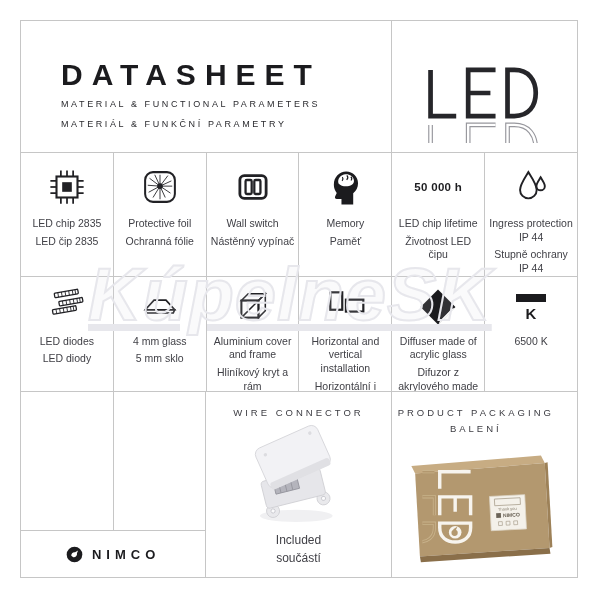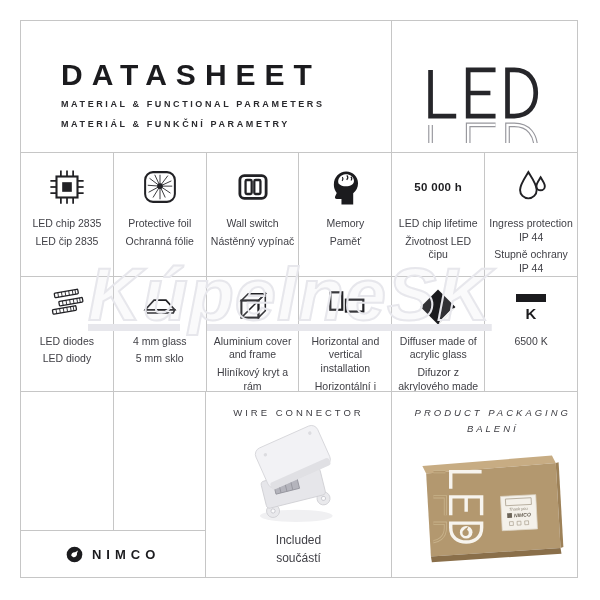--- a/index.html
+++ b/index.html
@@ -8,21 +8,21 @@
   .page { position: relative; width: 600px; height: 600px; background: #fff; }
 
   .frame { position: absolute; left: 20px; top: 20px; width: 558px; height: 558px;
     border: 1px solid #c6c6c6; display: flex; flex-direction: column; background: #fff; }
 
   
   .hdr { height: 148px; display: flex; border-bottom: 1px solid #c6c6c6; }
   .hdr-left { width: 66.667%; border-right: 1px solid #c6c6c6; display: flex;
     flex-direction: column; justify-content: center; padding-left: 40px; padding-top: 14px; }
   .title { font-size: 30px; font-weight: bold; letter-spacing: 9px; color: #1b1b1e; }
-  .sub { font-size: 9px; font-weight: bold; letter-spacing: 2.6px; color: #2a2a2e; margin-top: 7px; }
+  .sub { font-size: 9px; font-weight: normal; letter-spacing: 2.6px; color: #2a2a2e; margin-top: 7px; }
   .sub + .sub { margin-top: 10px; }
   .hdr-right { flex: 1; display: flex; flex-direction: column; align-items: center; padding-top: 46px; }
   .led-main { width: 124px; height: 52px; display: block; }
   .led-refl { width: 124px; height: 21px; overflow: hidden; margin-top: 3px; }
   .led-refl svg { width: 124px; height: 52px; display: block; }
 
   
   .prow { display: flex; border-bottom: 1px solid #c6c6c6; }
   .prow1 { height: 124px; }
   .prow2 { height: 115px; }
@@ -39,21 +39,21 @@
   
   .foot { flex: 1; display: flex; }
   .foot-left { width: 33.333%; border-right: 1px solid #c6c6c6; display: flex; flex-direction: column; }
   .empties { flex: 1; display: flex; border-bottom: 1px solid #c6c6c6; }
   .empty { flex: 1; border-right: 1px solid #c6c6c6; }
   .empty:last-child { border-right: none; }
   .nimco { height: 46px; display: flex; align-items: center; justify-content: center; gap: 9px; }
   .nimco-word { font-size: 13px; font-weight: bold; letter-spacing: 5px; color: #1c1c1f; }
   .foot-mid { width: 33.333%; border-right: 1px solid #c6c6c6; display: flex; flex-direction: column;
     align-items: center; justify-content: space-between; padding: 13px 8px 10px; }
-  .foot-right { flex: 1; display: flex; flex-direction: column; align-items: flex-end; padding: 13px 6px 8px; font-style: italic; }
+  .foot-right { flex: 1; display: flex; flex-direction: column; align-items: flex-start; padding: 13px 6px 8px; }
   .sec-title { font-size: 9.5px; letter-spacing: 3px; color: #3c3c42; text-align: center; line-height: 1.7; }
   .caption { font-size: 12px; color: #414147; text-align: center; line-height: 1.5; }
 
   
   .wm { position: absolute; left: 88px; top: 252px; font-size: 74px; font-style: italic;
     font-weight: bold; letter-spacing: 1px; white-space: nowrap; color: rgba(210,210,220,0.12);
     -webkit-text-stroke: 2px #e7e7ec; z-index: 9; pointer-events: none; text-decoration: underline; }
 
   .hidden-defs { position: absolute; width: 0; height: 0; }
 </style>

